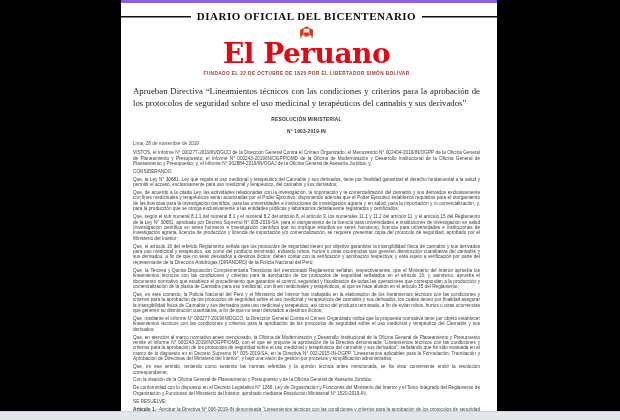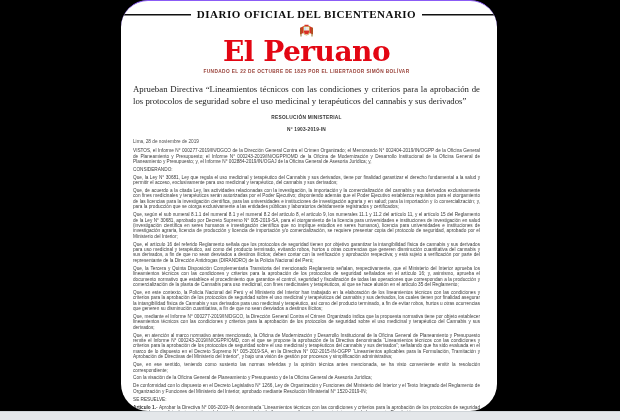--- a/index.html
+++ b/index.html
@@ -6,21 +6,21 @@
   body{
     width:620px;height:420px;position:relative;overflow:hidden;
     background:#000;font-family:"Liberation Sans",sans-serif;
   }
   .bottom-strip{
     position:absolute;left:0;top:411px;width:620px;height:9px;
     background:#e4e7ea;border-top:1px solid #cfd4d8;box-sizing:border-box;
   }
   .page{
     position:absolute;left:121px;top:0;width:376px;height:411px;
-    background:#fff;overflow:hidden;border-top:1px solid #8b5cf6;box-sizing:border-box;border-radius:27px;
+    background:#fff;overflow:hidden;border-top:3px solid #8b5cf6;box-sizing:border-box;
   }
   .scale-wrap{
     width:752px;transform:scale(.5);transform-origin:0 0;
   }
   .inner{padding:12px 34px 0 24px;}
   
   .kicker-row{display:flex;align-items:center;justify-content:center;gap:12px;margin-top:2px;}
   .orn{display:flex;align-items:center;gap:5px;}
   .orn .line{height:3px;background:#101010;width:150px;}
   .kicker{

